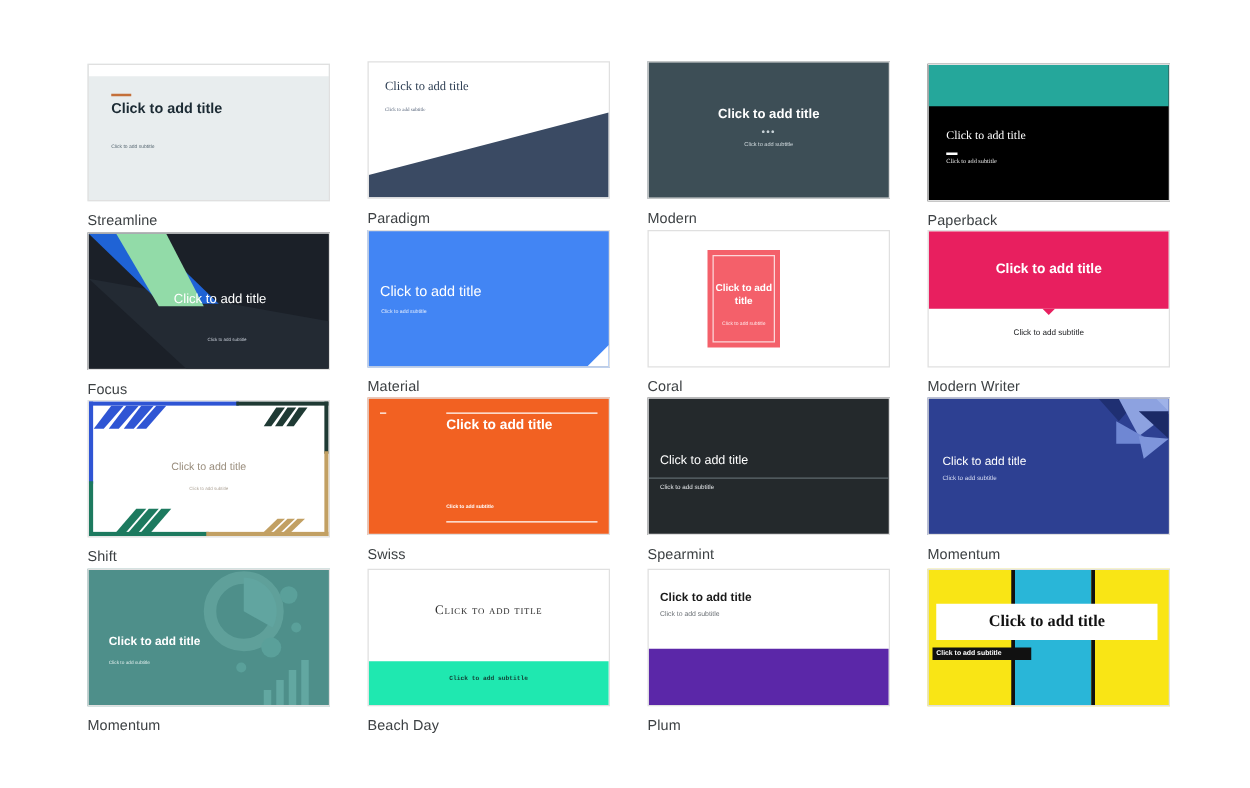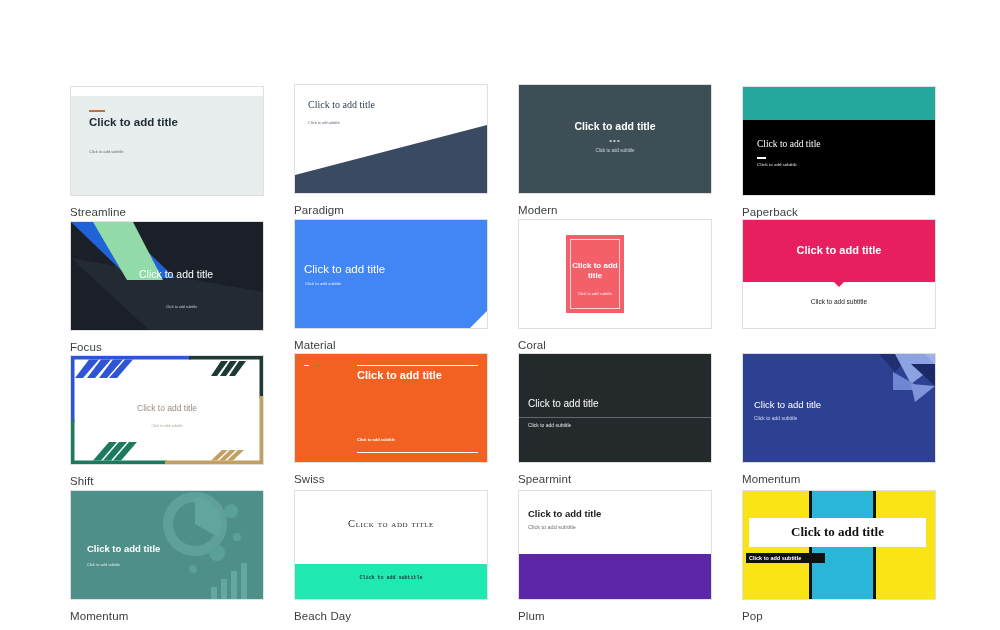--- a/index.html
+++ b/index.html
@@ -14,21 +14,20 @@
     overflow: hidden;
   }
   #grid {
     position: relative;
     width: 1000px;
     height: 630px;
   }
   .tpl-cell {
     position: absolute;
     width: 172px;
-    margin-top: 35px;
   }
   .thumb {
     position: relative;
     width: 192px;
     height: 108px;
     overflow: hidden;
     border: 1px solid #e0e0e0;
     box-sizing: content-box;
     background: #fff;
   }
@@ -374,20 +373,21 @@
     <div class="tpl-label">Coral</div>
   </div>
 
   <div class="tpl-cell" style="left:742px; top:184px;">
     <div class="thumb s-modernwriter">
       <div class="band"></div>
       <div class="ttl">Click to add title</div>
       <div class="notch"></div>
       <div class="sub">Click to add subtitle</div>
     </div>
+    <div class="tpl-label">Modern Writer</div>
   </div>
 
   <div class="tpl-cell" style="left:70px;  top:320px;">
     <div class="thumb s-shift">
       <svg class="wedge" style="position:absolute;left:0;top:0;width:100%;height:100%;" viewBox="0 0 192 108" preserveAspectRatio="none">
         <rect x="0" y="0" width="192" height="108" fill="#ffffff"></rect>
         <rect x="0" y="0" width="3.5" height="66" fill="#2f55d4"></rect>
         <rect x="0" y="0" width="120" height="3.5" fill="#2f55d4"></rect>
         <rect x="118" y="0" width="74" height="3.5" fill="#1f3a34"></rect>
         <rect x="188.5" y="0" width="3.5" height="42" fill="#1f3a34"></rect>
@@ -502,16 +502,15 @@
   <div class="tpl-cell" style="left:742px; top:455px;">
     <div class="thumb s-pop">
       <div class="cyan"></div>
       <div class="blk1"></div>
       <div class="blk2"></div>
       <div class="tbox"></div>
       <div class="ttl">Click to add title</div>
       <div class="sbox"></div>
       <div class="sub">Click to add subtitle</div>
     </div>
-    <div class="tpl-label">Pop</div>
   </div>
 
 </div>
 
 </body></html>

